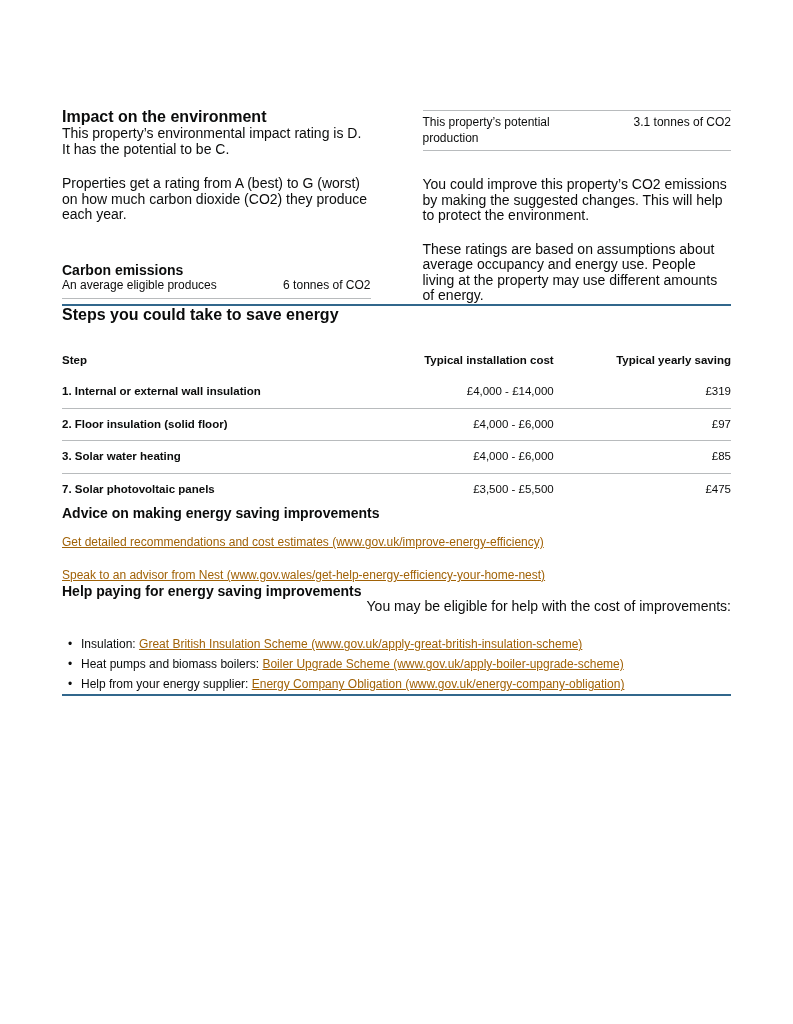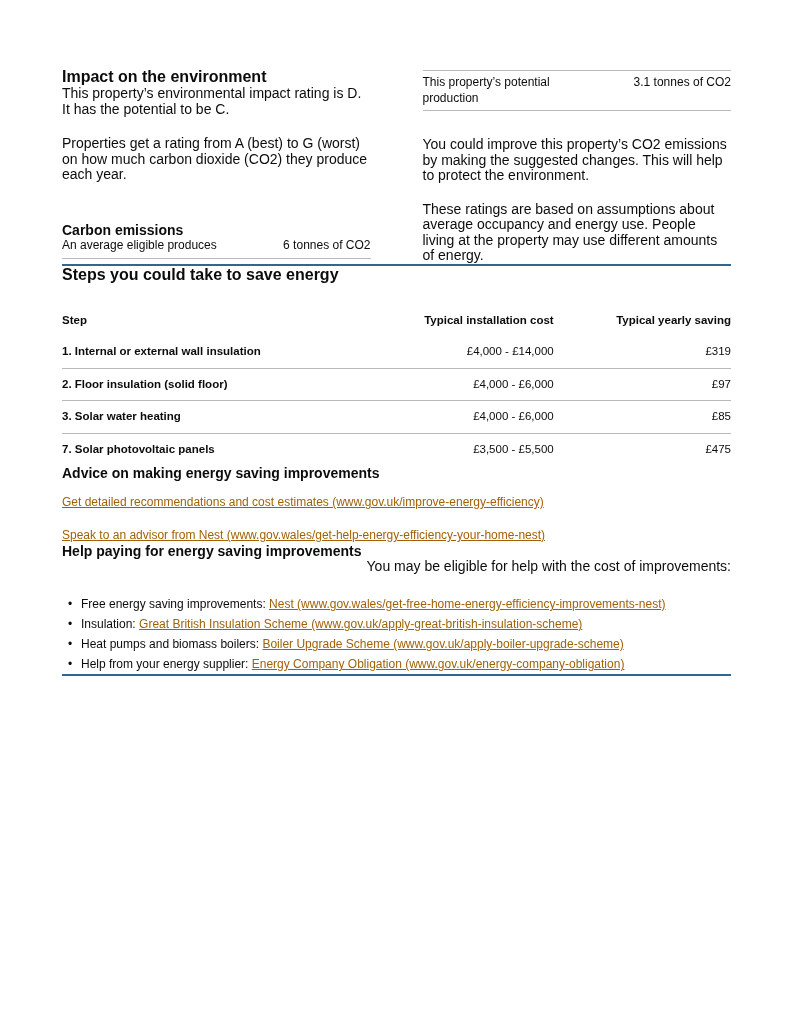--- a/index.html
+++ b/index.html
@@ -3,21 +3,21 @@
 <meta charset="utf-8">
 <style>
   * { box-sizing: border-box; }
   html, body { margin: 0; padding: 0; }
   body {
     width: 793px; height: 1024px;
     background: #ffffff;
     color: #0b0c0c;
     font-family: "Liberation Sans", sans-serif;
   }
-  .page { padding: 68px 62px 0 62px; width: 793px; }
+  .page { padding: 108px 62px 0 62px; width: 793px; }
 
   
   .cols { display: flex; gap: 52px; }
   .col { flex: 1 1 0; min-width: 0; }
 
   h2.section-heading { font-size: 16px; line-height: 18px; font-weight: 700; margin: 0; }
   .impact-heading { margin: 2px 0 22px 0; }
   h3.sub-heading { font-size: 14px; line-height: 16px; font-weight: 700; margin: 0; }
 
   p.body-text { font-size: 14px; line-height: 15.5px; margin: 0; }
@@ -150,23 +150,20 @@
   </p>
   <p class="link-line">
     <a class="doc-link" href="#">Speak to an advisor from Nest (www.gov.wales/get-help-energy-efficiency-your-home-nest)</a>
   </p>
 
   <h3 class="sub-heading help-heading">Help paying for energy saving improvements</h3>
   <p class="body-text help-intro">You may be eligible for help with the cost of improvements:</p>
 
   <ul class="help-list">
     <li>
-      <span>Free energy saving improvements: </span><a class="doc-link" href="#">Nest (www.gov.wales/get-free-home-energy-efficiency-improvements-nest)</a>
-    </li>
-    <li>
       <span>Insulation: </span><a class="doc-link" href="#">Great British Insulation Scheme (www.gov.uk/apply-great-british-insulation-scheme)</a>
     </li>
     <li>
       <span>Heat pumps and biomass boilers: </span><a class="doc-link" href="#">Boiler Upgrade Scheme (www.gov.uk/apply-boiler-upgrade-scheme)</a>
     </li>
     <li>
       <span>Help from your energy supplier: </span><a class="doc-link" href="#">Energy Company Obligation (www.gov.uk/energy-company-obligation)</a>
     </li>
   </ul>
 

